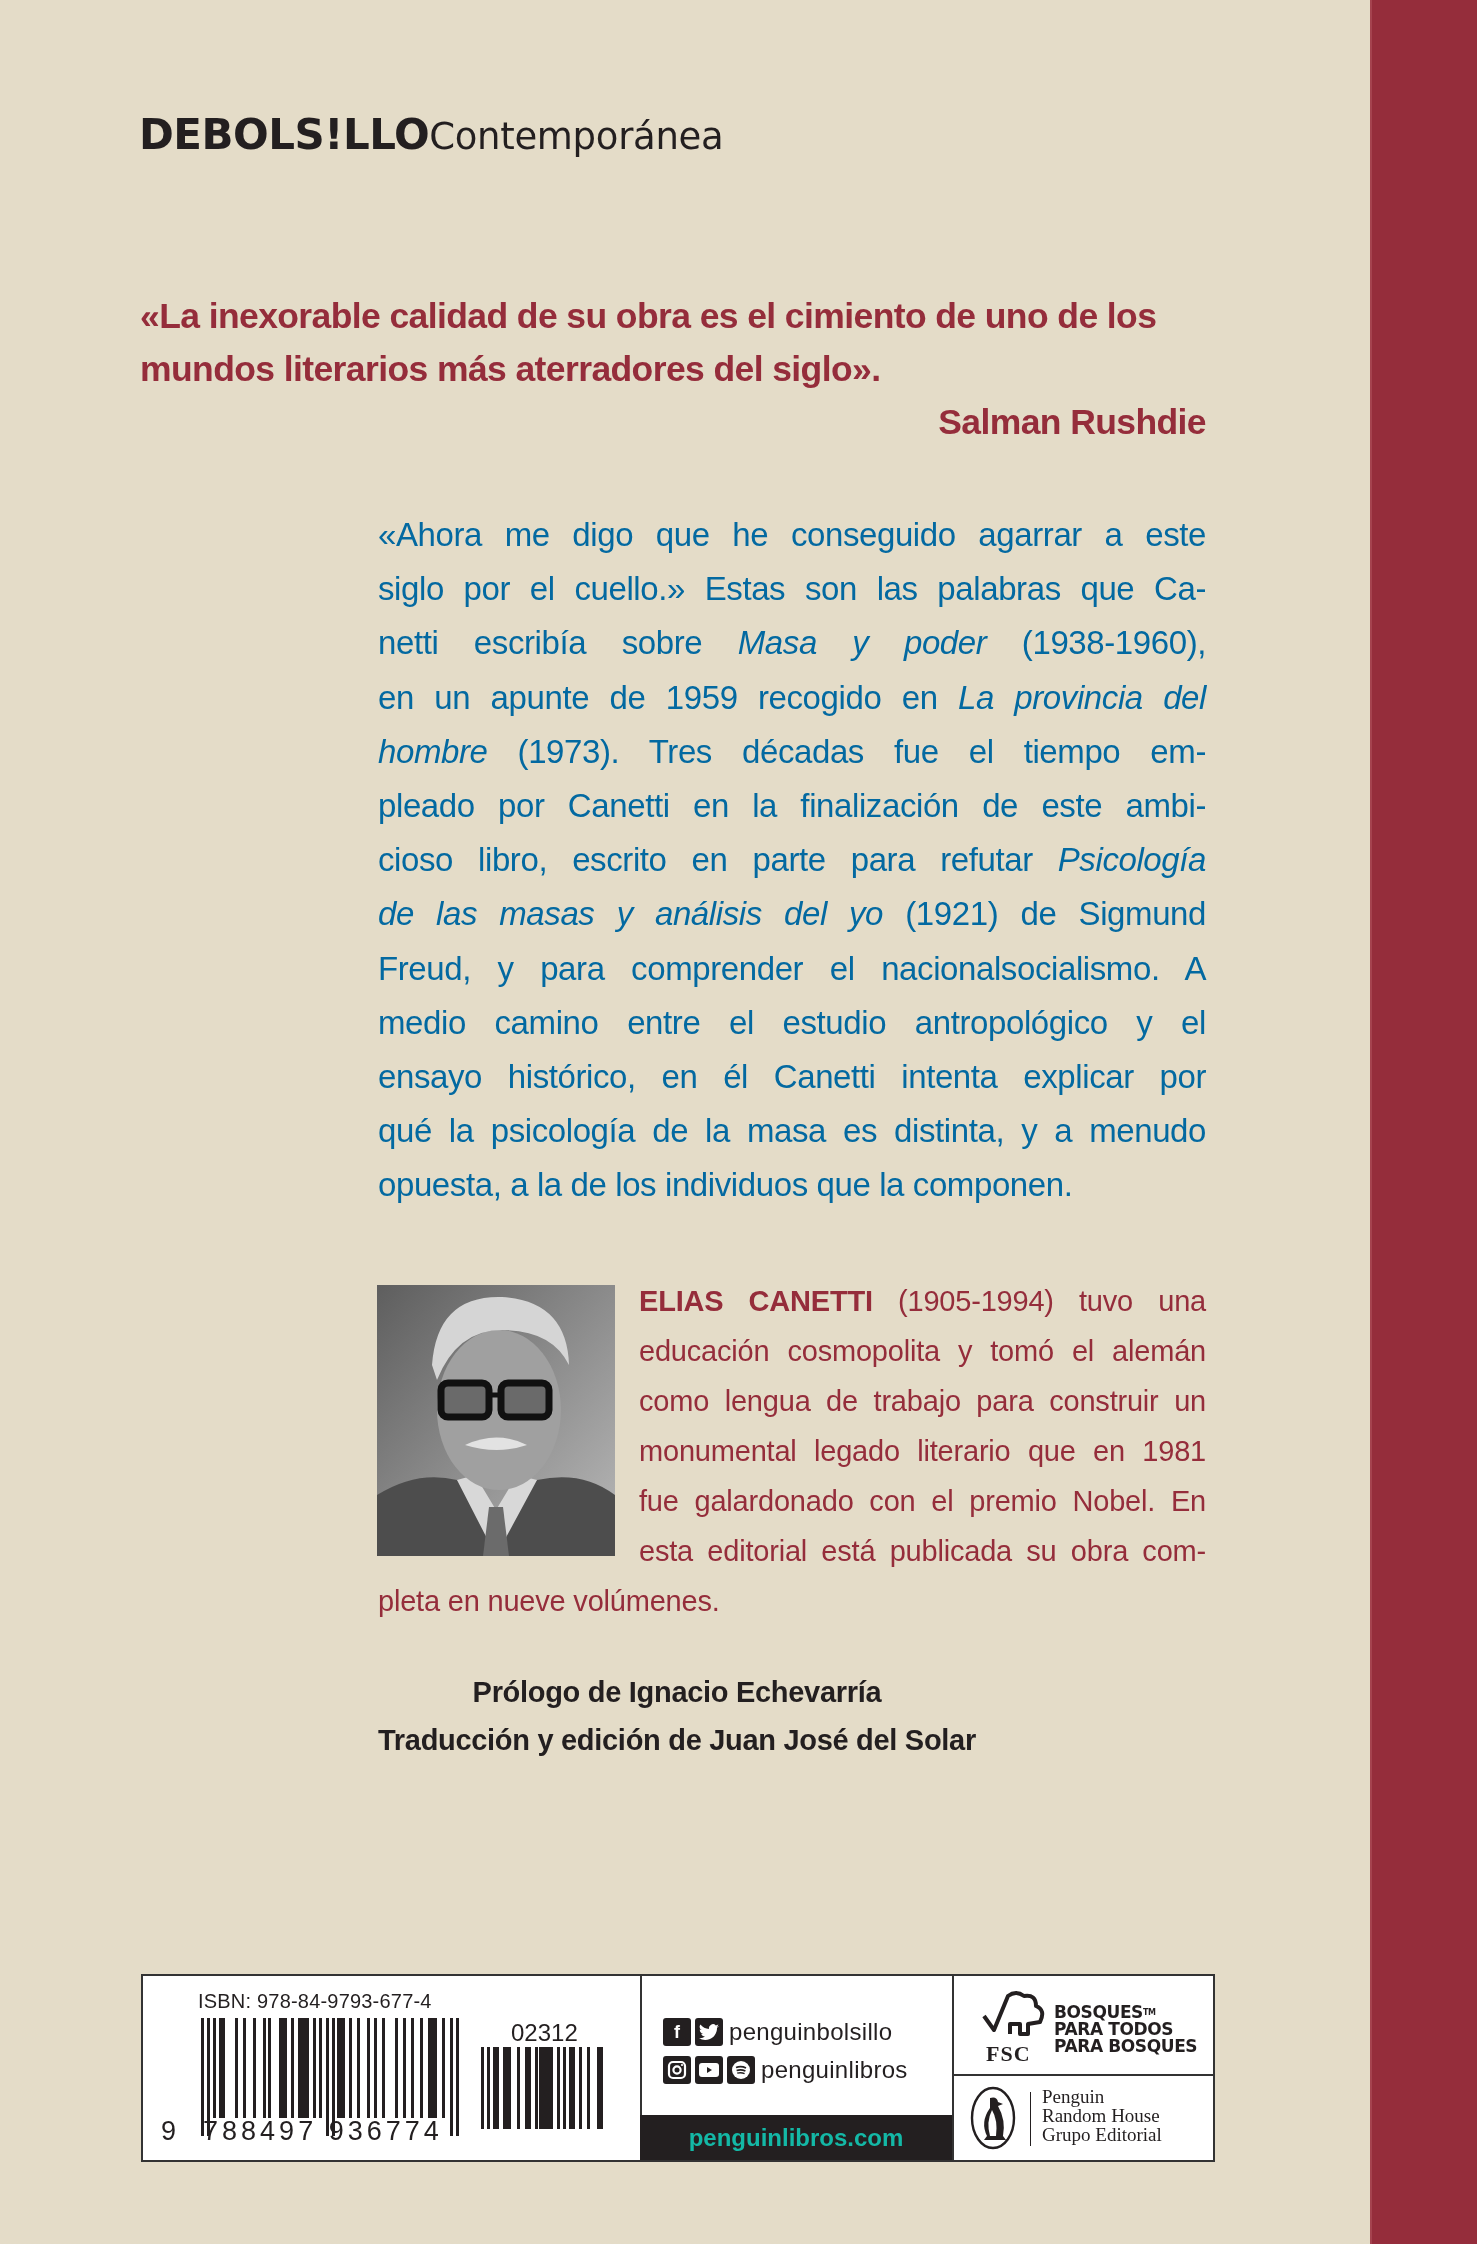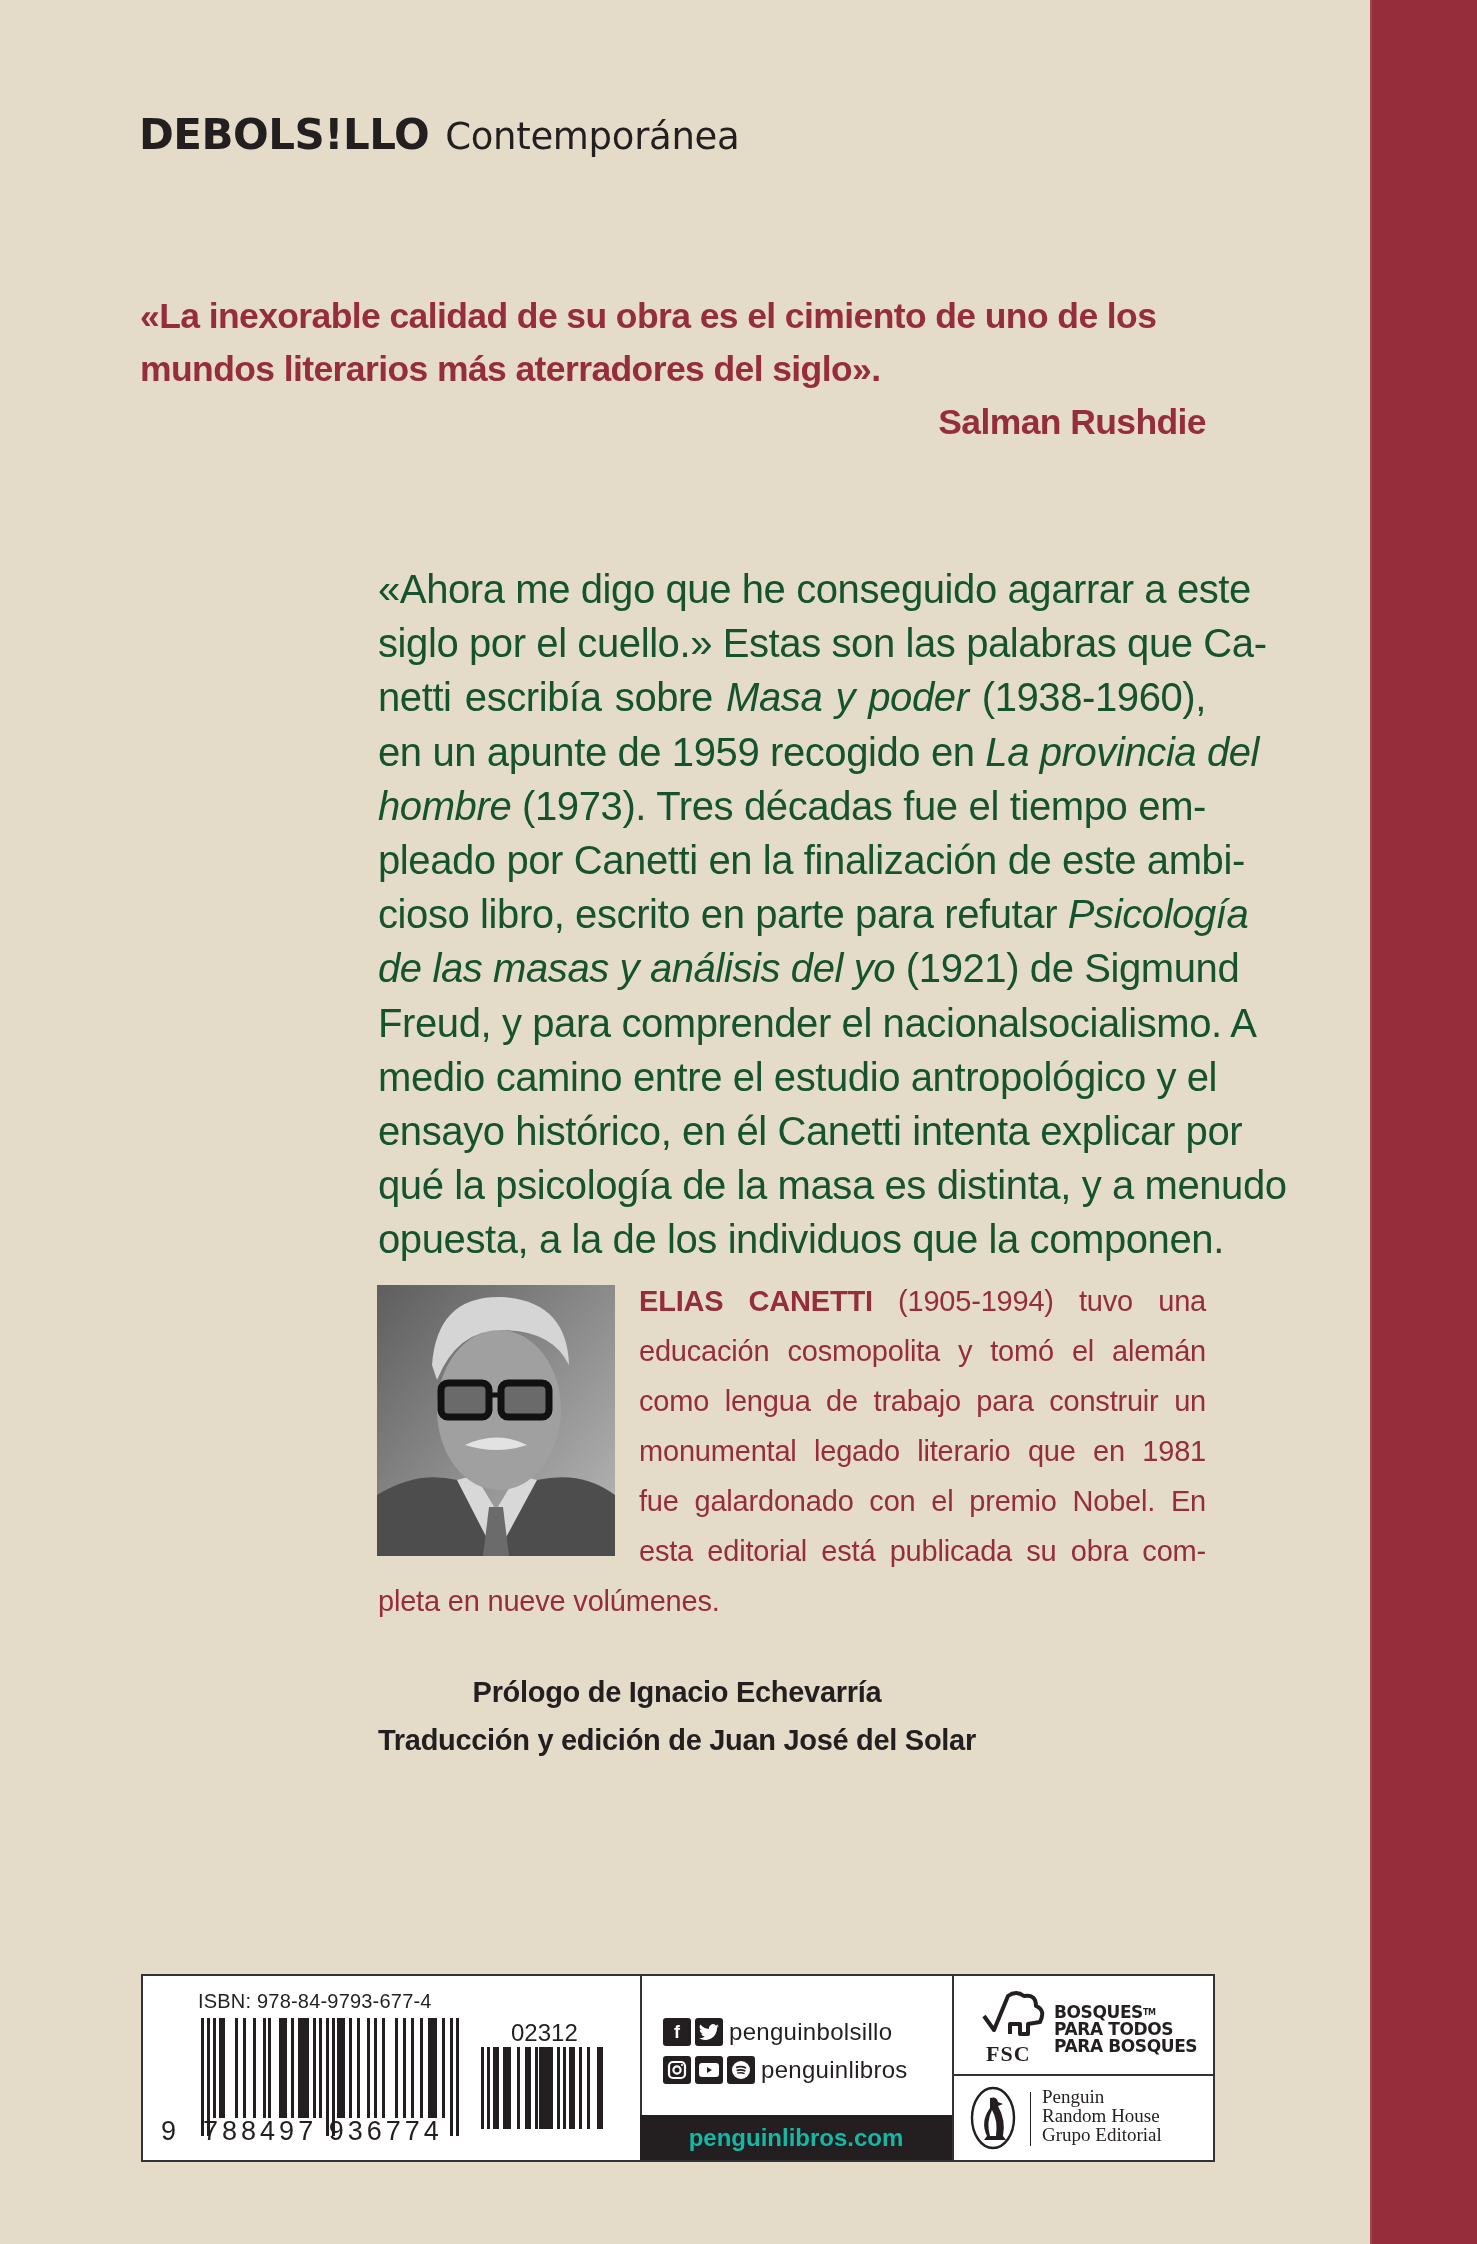--- a/index.html
+++ b/index.html
@@ -1,23 +1,23 @@
 <!DOCTYPE html>
 <html><head>
 <meta charset="utf-8">
 <style>
   html,body{margin:0;padding:0;}
   body{width:1477px;height:2244px;position:relative;overflow:hidden;background:#e4dcc8;font-family:"Liberation Sans",sans-serif;color:#231f20;}
   .spine{position:absolute;left:1370px;top:0;width:107px;height:2244px;background:#952d3b;border-left:2px solid #a5434f;}
   .logo{position:absolute;left:139px;top:110px;height:56px;display:flex;align-items:baseline;white-space:nowrap;justify-content:center;}
   .logo .brand{font-family:"DejaVu Sans",sans-serif;font-weight:bold;font-size:42px;letter-spacing:-0.5px;color:#231f20;}
-  .logo .coll{font-family:"DejaVu Sans",sans-serif;font-size:37px;margin-left:16px;color:#231f20;letter-spacing:-0.3px;}
+  .logo .coll{font-family:"DejaVu Sans",sans-serif;font-size:37px;color:#231f20;letter-spacing:-0.3px;}
   .quote{position:absolute;left:140px;top:290px;width:1066px;color:#952d3b;font-weight:bold;font-family:"Liberation Sans",sans-serif;font-size:35.5px;line-height:53px;letter-spacing:-0.6px;}
   .quote .author{text-align:right;}
-  .body{position:absolute;left:378px;top:562px;width:828px;font-size:40px;line-height:54.2px;text-align:justify;color:#14532d;letter-spacing:-0.4px;}
+  .body{position:absolute;left:378px;top:508px;width:828px;font-size:33px;line-height:54.2px;text-align:justify;color:#0369a1;letter-spacing:-0.4px;}
   .body .line{display:block;text-align:justify;text-align-last:justify;white-space:nowrap;height:54.2px;}
   .body .line.last{text-align-last:left;}
   .body i{font-style:italic;}
   .photo{position:absolute;left:377px;top:1285px;width:238px;height:271px;overflow:hidden;background:#8a8a8a;}
   .bio{position:absolute;left:378px;top:1276px;width:828px;color:#952d3b;font-size:29px;line-height:50px;letter-spacing:-0.2px;}
   .bio .line{display:block;text-align:justify;text-align-last:justify;white-space:nowrap;height:50px;}
   .bio .line.indent{margin-left:261px;}
   .bio .line.last{text-align-last:left;}
   .bio b{font-weight:bold;}
   .credits{position:absolute;left:378px;top:1668px;font-weight:bold;font-size:29px;line-height:48px;color:#231f20;letter-spacing:-0.3px;text-align:center;}

